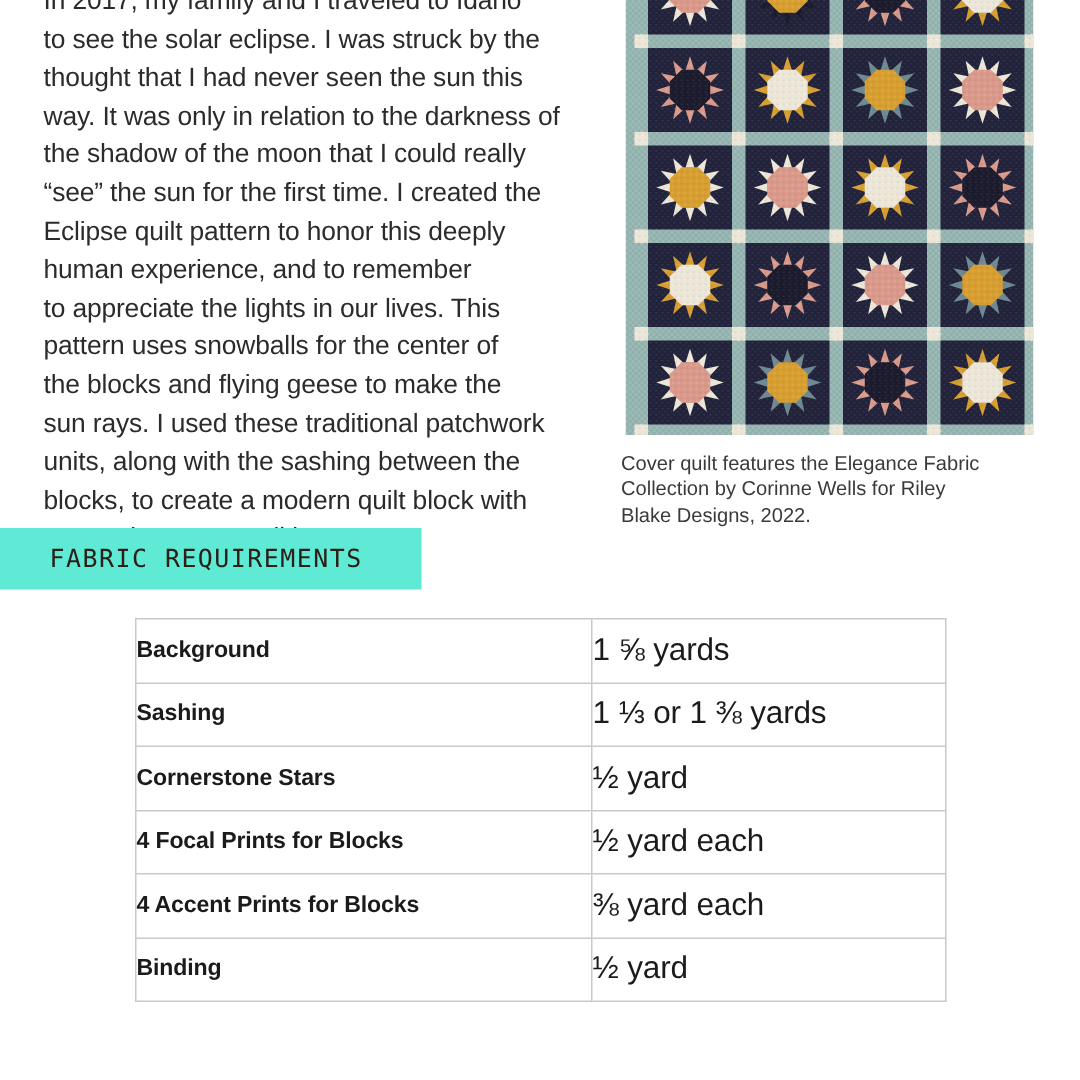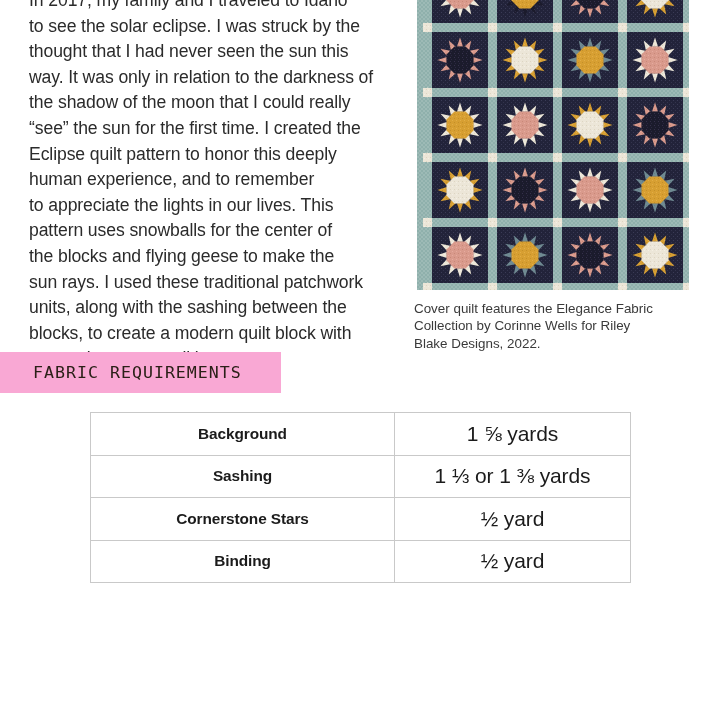--- a/index.html
+++ b/index.html
@@ -57,21 +57,21 @@
     white-space: pre-wrap;
   }
 
   
   #fabric-banner {
     position: absolute;
     left: 0px;
     top: 352px;
     width: 281px;
     height: 41px;
-    background: #f9a8d4;
+    background: #5eead4;
   }
   #fabric-banner-label {
     position: absolute;
     left: 33px;
     top: 0;
     height: 41px;
     line-height: 41px;
     font-family: "DejaVu Sans Mono", "Liberation Mono", monospace;
     font-size: 16.6px;
     letter-spacing: 1.0px;
@@ -80,21 +80,20 @@
   }
 
   
   #fabric-table {
     position: absolute;
     left: 90px;
     top: 412px;
     width: 540px;
     border-collapse: collapse;
     table-layout: fixed;
-    text-align: center;
   }
   #fabric-table col.c-name { width: 304px; }
   #fabric-table col.c-qty  { width: 236px; }
 
   #fabric-table td {
     border: 1px solid #c9c9c9;
     padding: 0;
     height: 41.5px;
     vertical-align: middle;
   }
@@ -647,17 +646,25 @@
       </tr>
       <tr>
         <td class="cell-name">Sashing</td>
         <td class="cell-qty">1 ⅓ or 1 ⅜ yards</td>
       </tr>
       <tr>
         <td class="cell-name">Cornerstone Stars</td>
         <td class="cell-qty">½ yard</td>
       </tr>
       <tr>
+        <td class="cell-name">4 Focal Prints for Blocks</td>
+        <td class="cell-qty">½ yard each</td>
+      </tr>
+      <tr>
+        <td class="cell-name">4 Accent Prints for Blocks</td>
+        <td class="cell-qty">⅜ yard each</td>
+      </tr>
+      <tr>
         <td class="cell-name">Binding</td>
         <td class="cell-qty">½ yard</td>
       </tr>
     </tbody>
 </table>
 
 </body></html>

